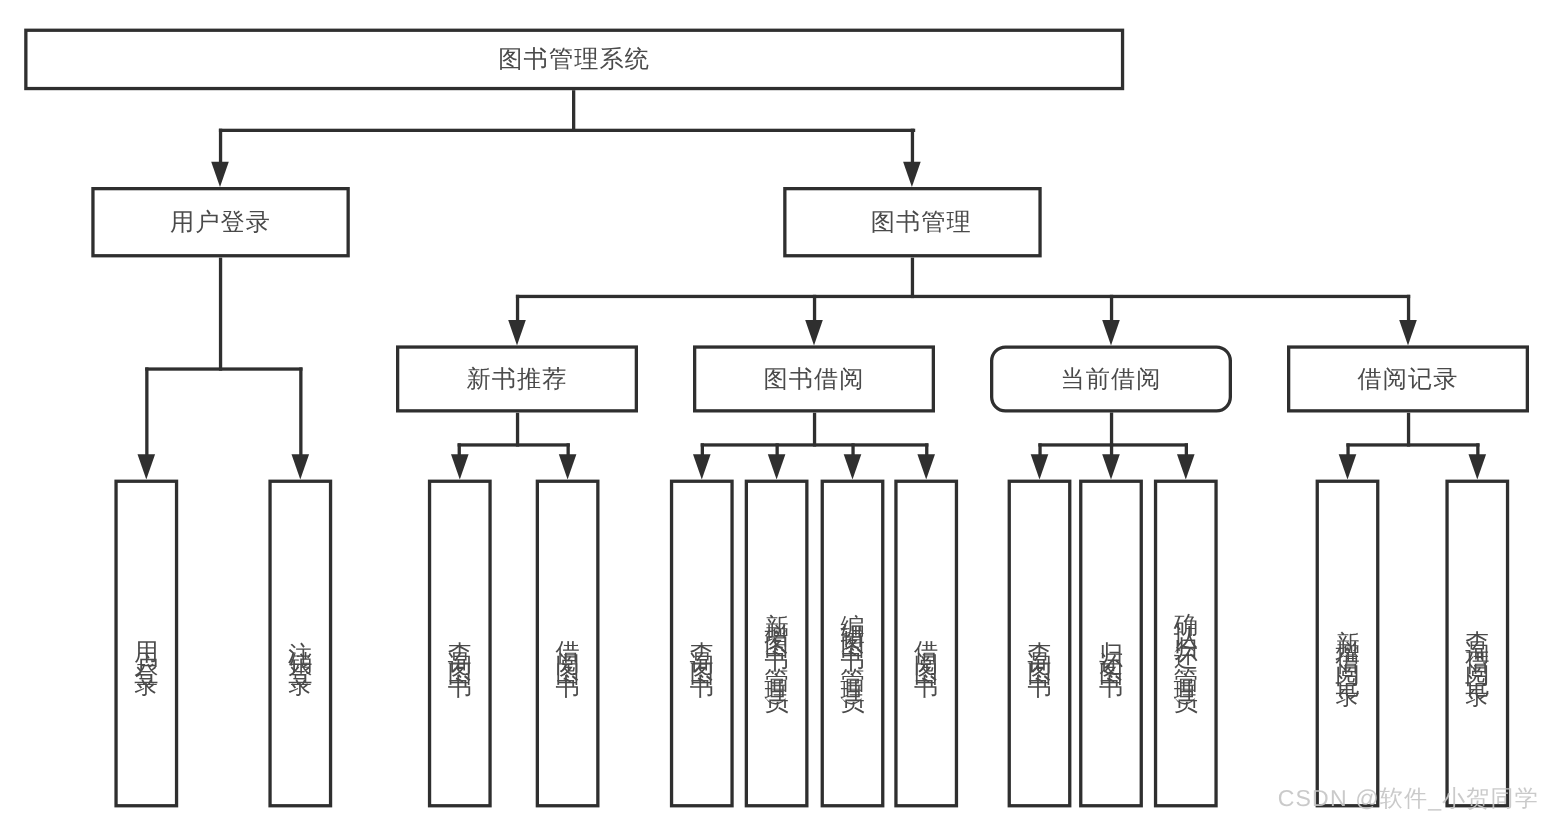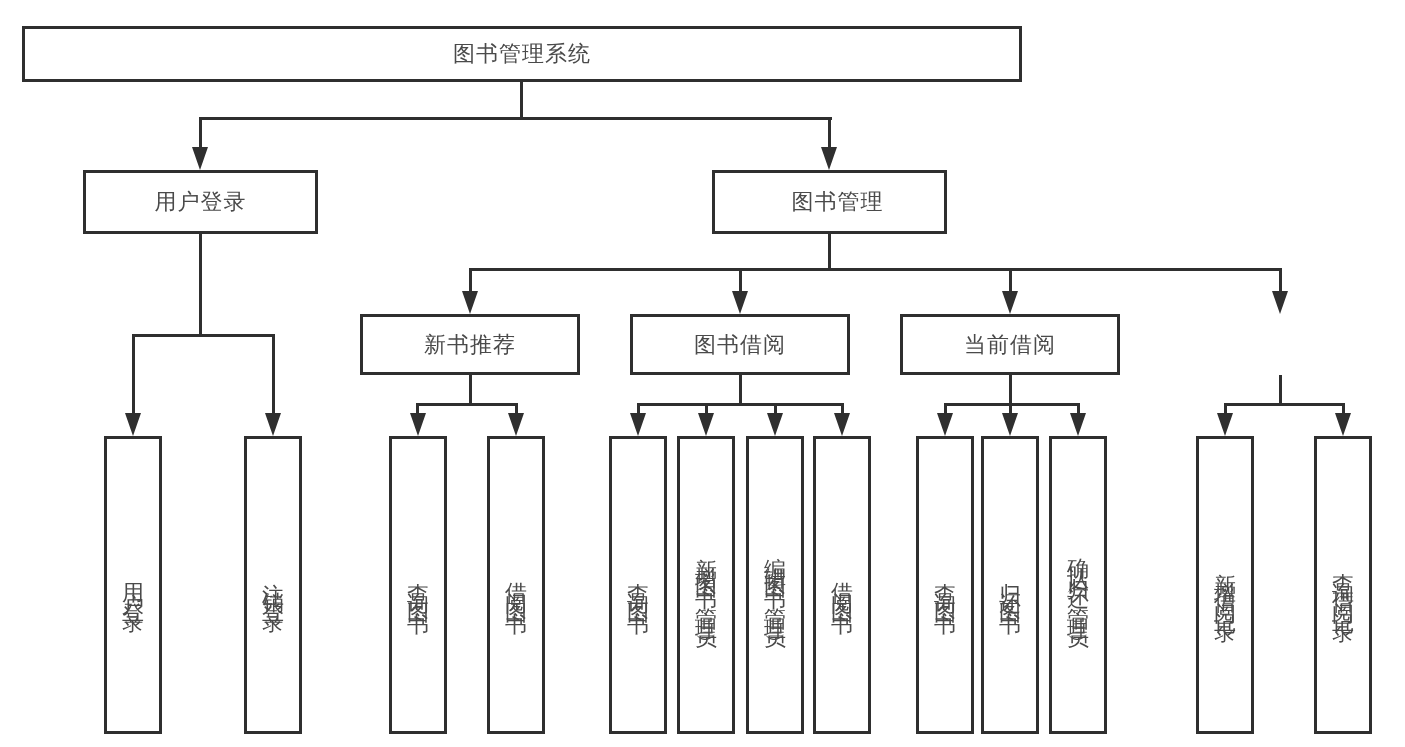--- a/index.html
+++ b/index.html
@@ -66,21 +66,22 @@
   <div class="arrow" style="left:462px; top:291px;"></div>
   <div class="line" style="left:739px; top:268px; width:3px; height:26px;"></div>
   <div class="arrow" style="left:732px; top:291px;"></div>
   <div class="line" style="left:1009px; top:268px; width:3px; height:26px;"></div>
   <div class="arrow" style="left:1002px; top:291px;"></div>
   <div class="line" style="left:1279px; top:268px; width:3px; height:26px;"></div>
   <div class="arrow" style="left:1272px; top:291px;"></div>
 
   <div class="hbox" style="left:630px; top:314px; width:220px; height:61px;">图书借阅</div>
   <div class="hbox" style="left:360px; top:314px; width:220px; height:61px;">新书推荐</div>
-  <div class="hbox" style="left:900px; top:314px; width:220px; height:61px;">当前借阅</div>
+  <div class="hbox" style="left:900px; top:314px; width:220px; height:61px;border-radius:14px;">当前借阅</div>
+  <div class="hbox" style="left:1170px; top:314px; width:220px; height:61px;">借阅记录</div>
 
   <div class="line" style="left:469px; top:375px; width:3px; height:31px;"></div>
   <div class="line" style="left:416px; top:403px; width:102px; height:3px;"></div>
   <div class="line" style="left:416px; top:403px; width:3px; height:13px;"></div>
   <div class="arrow" style="left:410px; top:413px;"></div>
   <div class="line" style="left:515px; top:403px; width:3px; height:13px;"></div>
   <div class="arrow" style="left:508px; top:413px;"></div>
 
   <div class="line" style="left:739px; top:375px; width:3px; height:31px;"></div>
   <div class="line" style="left:637px; top:403px; width:207px; height:3px;"></div>
@@ -120,14 +121,15 @@
   <div class="vbox" style="left:746px; top:436px; width:58px; height:298px;">编辑图书（管理员）</div>
   <div class="vbox" style="left:813px; top:436px; width:58px; height:298px;">借阅图书</div>
 
   <div class="vbox" style="left:916px; top:436px; width:58px; height:298px;">查询图书</div>
   <div class="vbox" style="left:981px; top:436px; width:58px; height:298px;">归还图书</div>
   <div class="vbox" style="left:1049px; top:436px; width:58px; height:298px;">确认归还（管理员）</div>
 
   <div class="vbox" style="left:1196px; top:436px; width:58px; height:298px;">新增借阅记录</div>
   <div class="vbox" style="left:1314px; top:436px; width:58px; height:298px;">查询借阅记录</div>
 
+  <div class="watermark">CSDN @软件_小贺同学</div>
 
 </div>
 
 </body></html>

